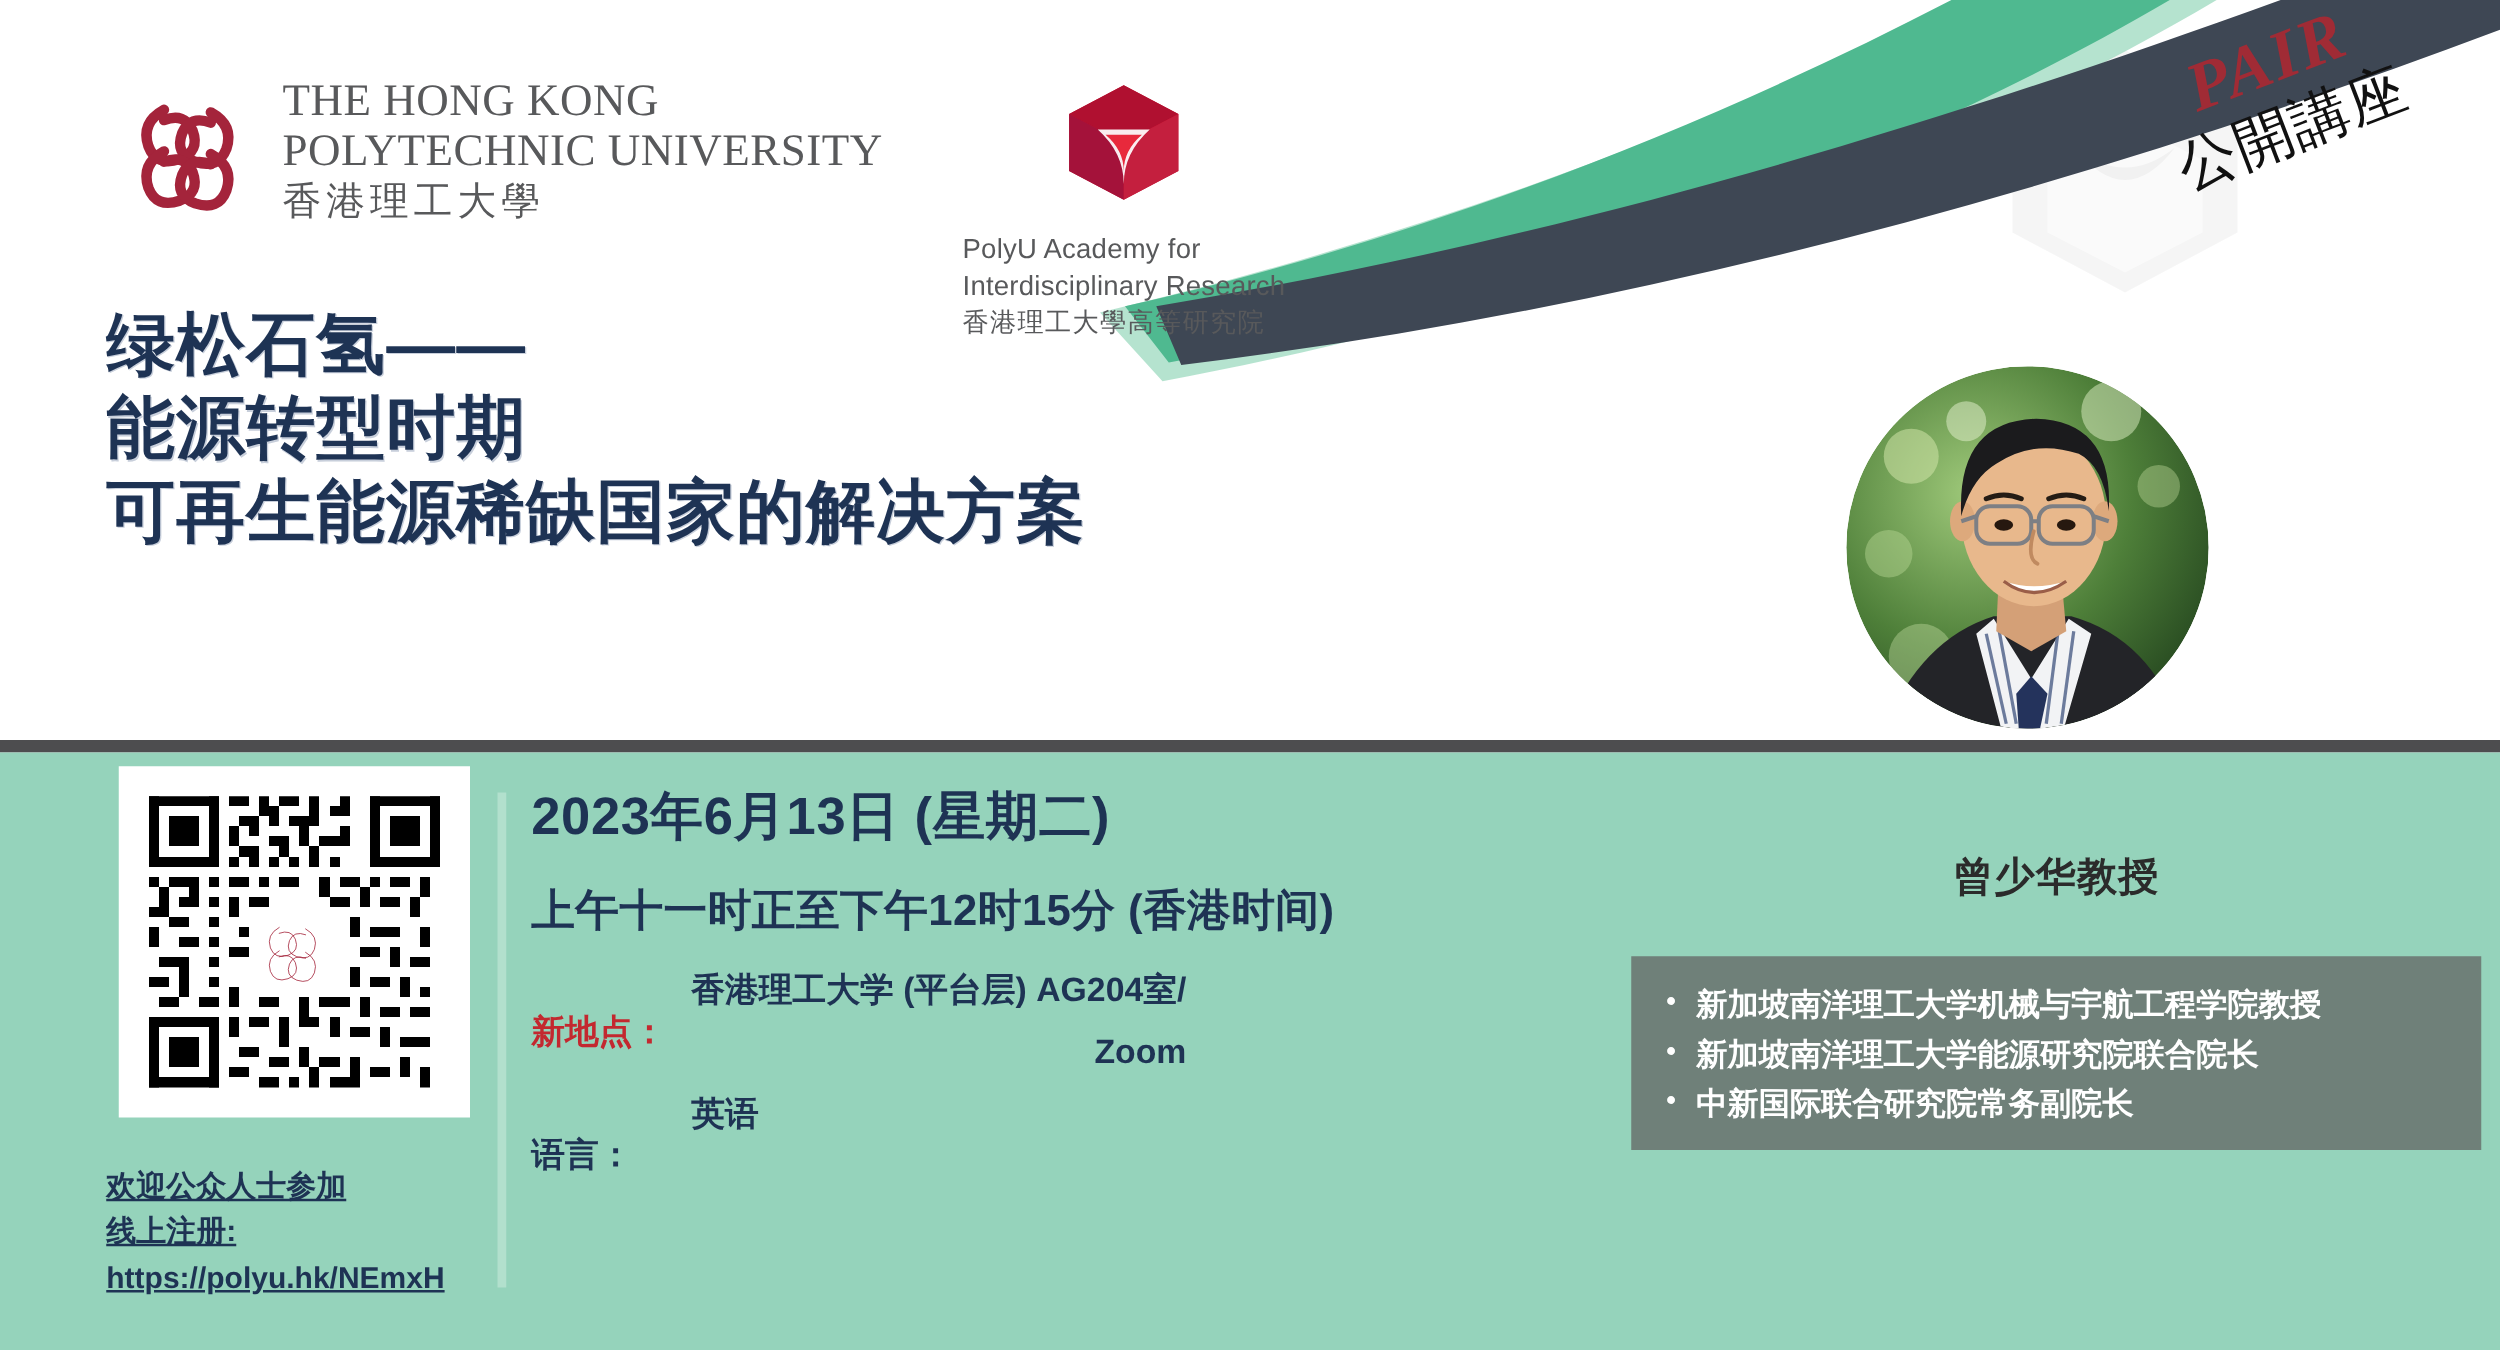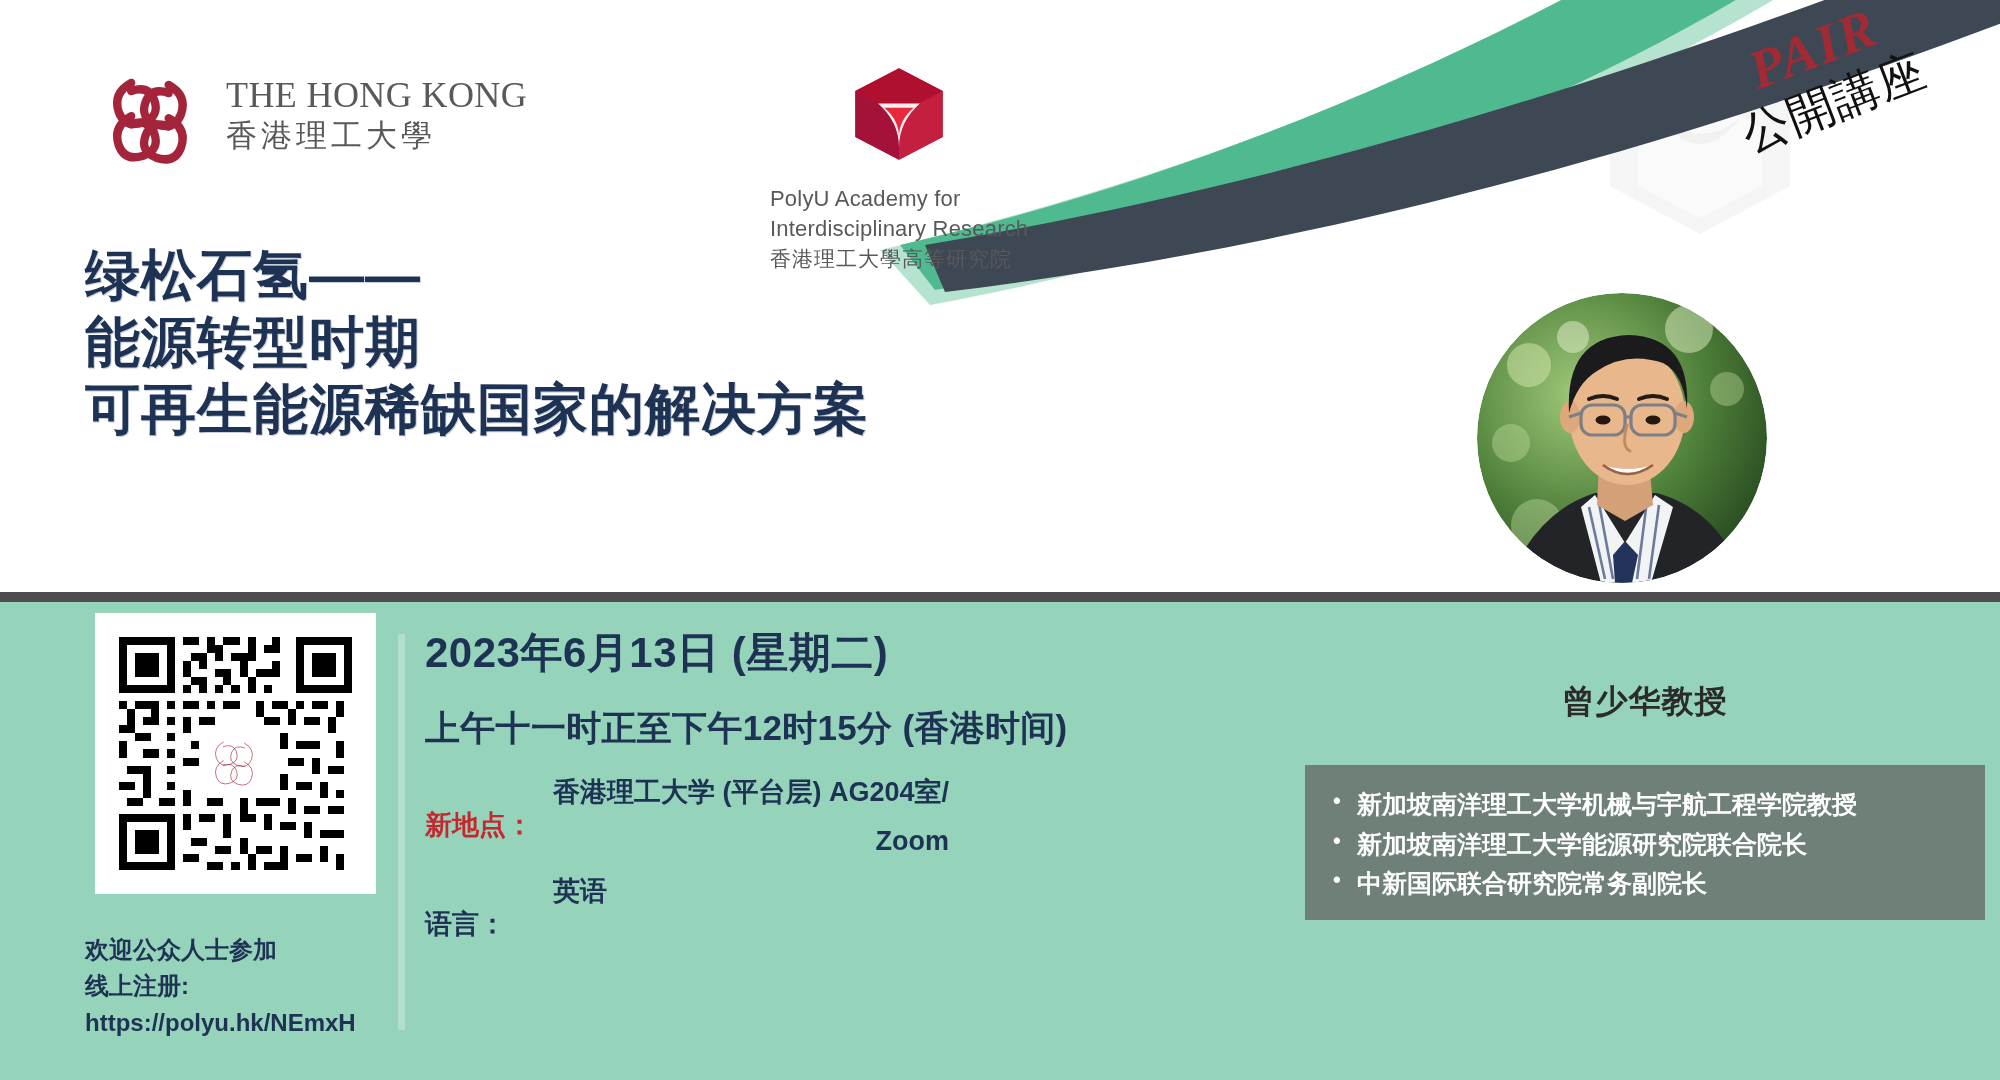--- a/index.html
+++ b/index.html
@@ -77,21 +77,21 @@
   #portrait svg { display:block; }
 
   
   #dark-stripe { position:absolute; left:0; top:592px; width:2000px; height:10px; background:#4d4d4f; }
   #green-band  { position:absolute; left:0; top:602px; width:2000px; height:478px; background:#95d3bb; }
 
   
   #qr-card { position:absolute; left:95px; top:613px; width:281px; height:281px; background:#ffffff; display:flex; align-items:center; justify-content:center; }
   #qr-card svg { display:block; }
   #reg-text { position:absolute; left:85px; top:932px; color:#1e3354; font-weight:bold; font-size:24px; line-height:1.52; }
-  #reg-text div { white-space:nowrap; }
+  #reg-text div { white-space:nowrap;text-decoration:underline; }
 
   #v-divider { position:absolute; left:398px; top:634px; width:7px; height:396px; background:#b2e0cd; }
 
   
   #details { position:absolute; left:425px; top:625px; color:#1e3354; }
   .det-date  { font-size:42px; font-weight:bold; letter-spacing:.5px; white-space:nowrap; }
   .det-time  { font-size:35px; font-weight:bold; margin-top:24px; letter-spacing:.3px; white-space:nowrap;text-align:right; }
   .det-row   { display:flex; margin-top:22px; font-size:27px; font-weight:bold; }
   .det-row.tight { margin-top:16px; }
   .det-label { width:128px; flex:none; white-space:nowrap;margin-top:33px; }
@@ -148,20 +148,21 @@
     <svg id="polyu-mark" viewBox="0 0 100 100">
       <g fill="none" stroke="#a4243b" stroke-width="8" stroke-linecap="round">
         <path d="M30 20 Q12 30 18 48 Q24 64 42 58 Q58 52 52 36 Q46 22 30 28"></path>
         <path d="M66 22 Q84 32 78 50 Q72 66 54 60 Q38 54 44 38 Q50 24 66 30"></path>
         <path d="M30 52 Q12 62 18 80 Q24 96 42 90 Q58 84 52 68 Q46 54 30 60"></path>
         <path d="M66 54 Q84 64 78 82 Q72 98 54 92 Q38 86 44 70 Q50 56 66 62"></path>
       </g>
     </svg>
     <div id="polyu-wordmark">
       <div class="pu-line1">THE HONG KONG</div>
+      <div class="pu-line2">POLYTECHNIC UNIVERSITY</div>
       <div class="pu-line3">香港理工大學</div>
     </div>
   </div>
 
   <div id="pair-logo">
     <svg id="pair-cube" viewBox="0 0 100 100">
       <polygon points="50,6 92,28 92,72 50,94 8,72 8,28" fill="#c8102e"></polygon>
       <polygon points="50,6 92,28 50,50 8,28" fill="#b01030"></polygon>
       <polygon points="8,28 50,50 50,94 8,72" fill="#a4123a"></polygon>
       <polygon points="50,50 92,28 92,72 50,94" fill="#c41f3e"></polygon>

